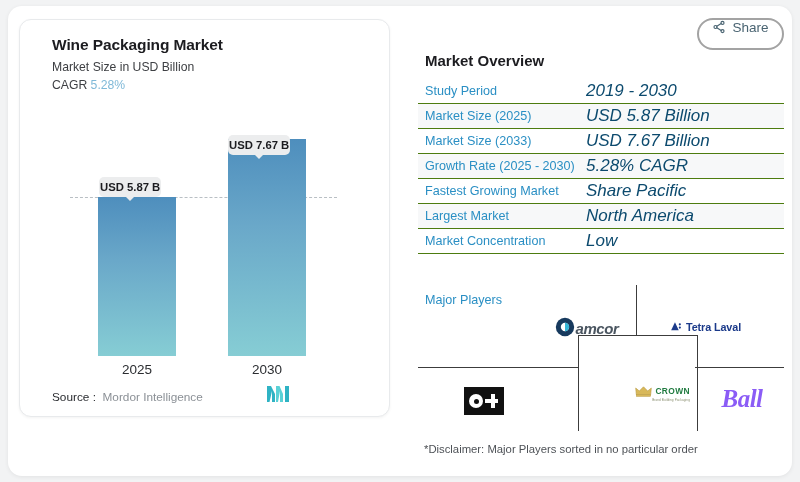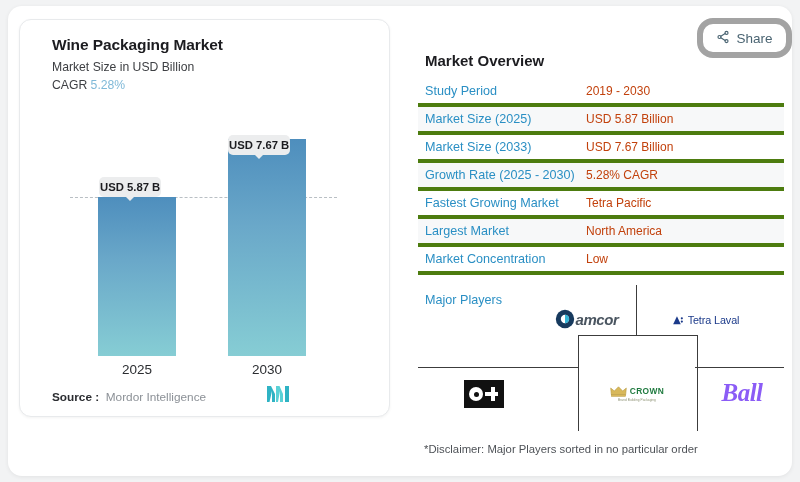--- a/index.html
+++ b/index.html
@@ -14,22 +14,22 @@
   
   .outer-card{
     position:absolute;left:8px;top:6px;width:784px;height:470px;
     background:#ffffff;border-radius:14px;
     box-shadow:0 1px 4px rgba(0,0,0,0.07);
   }
 
   
   .share-btn{
     position:absolute;left:697px;top:18px;width:83px;height:28px;
-    border:6px solid #a3a3a3;border-radius:16px;background:#ffffff;
-    display:flex;align-items:center;justify-content:center;gap:6px;
+    border:2px solid #a3a3a3;border-radius:16px;background:#ffffff;
+    display:flex;justify-content:center;gap:6px;
     color:#4a6472;font-size:13px;cursor:pointer;
   }
   .share-btn .lbl{color:#4a6472;font-size:13.5px;}
 
   
   .chart-card{
     position:absolute;left:19px;top:19px;width:369px;height:396px;
     background:#ffffff;border:1px solid #e8eaec;border-radius:12px;
     box-shadow:0 1px 3px rgba(0,0,0,0.05);
     overflow:hidden;
@@ -79,61 +79,61 @@
     width:0;height:0;border-left:4px solid transparent;border-right:4px solid transparent;
     border-top:4px solid #ecedee;
   }
   .pill-2025{left:80px;top:158px;}
   .pill-2030{left:209px;top:116px;}
 
   .source{
     position:absolute;left:52px;top:390px;
     font-size:11.8px;color:#8b9096;white-space:nowrap;
   }
-  .source b{color:#2b2d31;font-weight:bold;}
+  .source b{color:#2b2d31;font-weight:normal;}
   .mi-logo{position:absolute;left:267px;top:386px;}
 
   
   .overview-title{
     position:absolute;left:425px;top:52px;
     font-size:15px;font-weight:bold;color:#1c1c20;
   }
   .table{position:absolute;left:418px;top:79px;width:366px;}
   .row{
     position:relative;height:24px;display:flex;align-items:center;
-    border-bottom:4px solid #4d7c0f;
+    border-bottom:1px solid #4d7c0f;
   }
   .row.alt{background:#f7f8f9;}
   .row .k{
     width:168px;padding-left:7px;box-sizing:border-box;
     font-size:12.6px;color:#2a8fc4;white-space:nowrap;
   }
-  .row .v{font-size:12px;color:#c2410c;white-space:nowrap;}
+  .row .v{font-size:17px;color:#0c4a6e;white-space:nowrap;font-style:italic;}
 
   .major-label{
     position:absolute;left:425px;top:293px;
     font-size:12.6px;color:#2a8fc4;
   }
 
   
   .logogrid{position:absolute;left:418px;top:285px;width:366px;height:145px;}
   .vline-top{position:absolute;left:218px;top:0px;width:1px;height:50px;background:#3c3c3c;}
   .hline{position:absolute;left:0px;top:82px;width:366px;height:1px;background:#3c3c3c;}
   .boxline{position:absolute;left:160px;top:50px;width:118px;height:95px;border:1px solid #3c3c3c;border-bottom:none;background:transparent;}
   .hline-mask{position:absolute;left:161px;top:82px;width:116px;height:1px;background:#ffffff;}
 
-  .cell{position:absolute;display:flex;align-items:center;justify-content:center;}
+  .cell{position:absolute;display:flex;align-items:flex-end;justify-content:center;}
   .c-amcor{left:116px;top:16px;width:106px;height:36px;}
   .c-tetra{left:232px;top:22px;width:110px;height:26px;}
   .c-oi{left:18px;top:88px;width:96px;height:42px;}
   .c-crown{left:166px;top:88px;width:106px;height:40px;}
   .c-ball{left:278px;top:88px;width:92px;height:40px;}
 
   .amcor-txt{font-size:15px;font-weight:bold;font-style:italic;color:#4a5560;letter-spacing:-0.4px;}
-  .tetra-txt{font-size:10.8px;font-weight:normal;color:#1b3a8a;letter-spacing:-0.1px;}
+  .tetra-txt{font-size:10.8px;font-weight:bold;color:#1b3a8a;letter-spacing:-0.1px;}
   .crown-txt{font-size:8.4px;font-weight:bold;color:#1f7a3f;letter-spacing:0.4px;}
   .crown-tag{font-size:3.1px;color:#8a8f70;letter-spacing:0.1px;margin-top:1px;}
   .ball-txt{font-size:25px;font-style:italic;font-weight:bold;color:#8b5cf6;font-family:"Liberation Serif",serif;letter-spacing:-0.5px;}
   .oi-box{width:40px;height:28px;background:#111111;display:flex;align-items:center;justify-content:center;position:relative;}
   .oi-circ{width:14px;height:14px;border-radius:50%;background:#ffffff;position:absolute;left:5px;top:7px;}
   .oi-dot{width:5px;height:5px;border-radius:50%;background:#111111;position:absolute;left:9.5px;top:11.5px;}
   .oi-bar{position:absolute;left:21px;top:12px;width:13px;height:4px;background:#ffffff;}
   .oi-stem{position:absolute;left:27px;top:7px;width:4px;height:14px;background:#ffffff;}
 
   .disclaimer{
@@ -207,21 +207,21 @@
     <div class="row">
       <div class="k">Market Size (2033)</div>
       <div class="v">USD 7.67 Billion</div>
     </div>
     <div class="row alt">
       <div class="k">Growth Rate (2025 - 2030)</div>
       <div class="v">5.28% CAGR</div>
     </div>
     <div class="row">
       <div class="k">Fastest Growing Market</div>
-      <div class="v">Tetra Pacific</div>
+      <div class="v">Share Pacific</div>
     </div>
     <div class="row alt">
       <div class="k">Largest Market</div>
       <div class="v">North America</div>
     </div>
     <div class="row">
       <div class="k">Market Concentration</div>
       <div class="v">Low</div>
     </div>
   </div>

